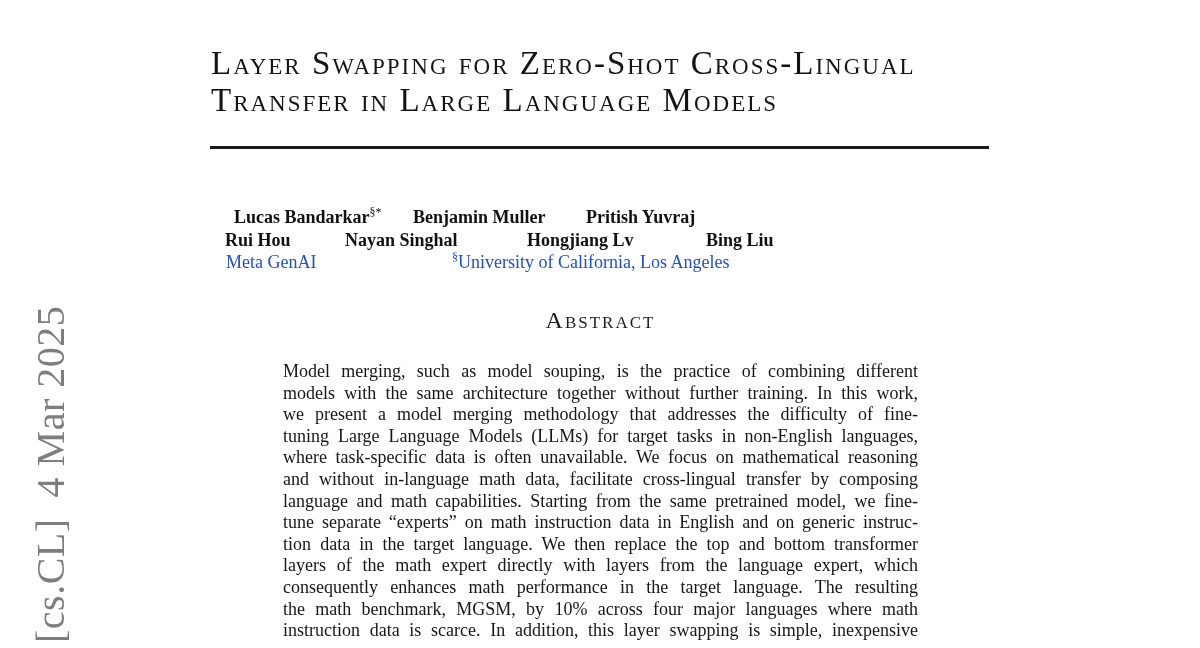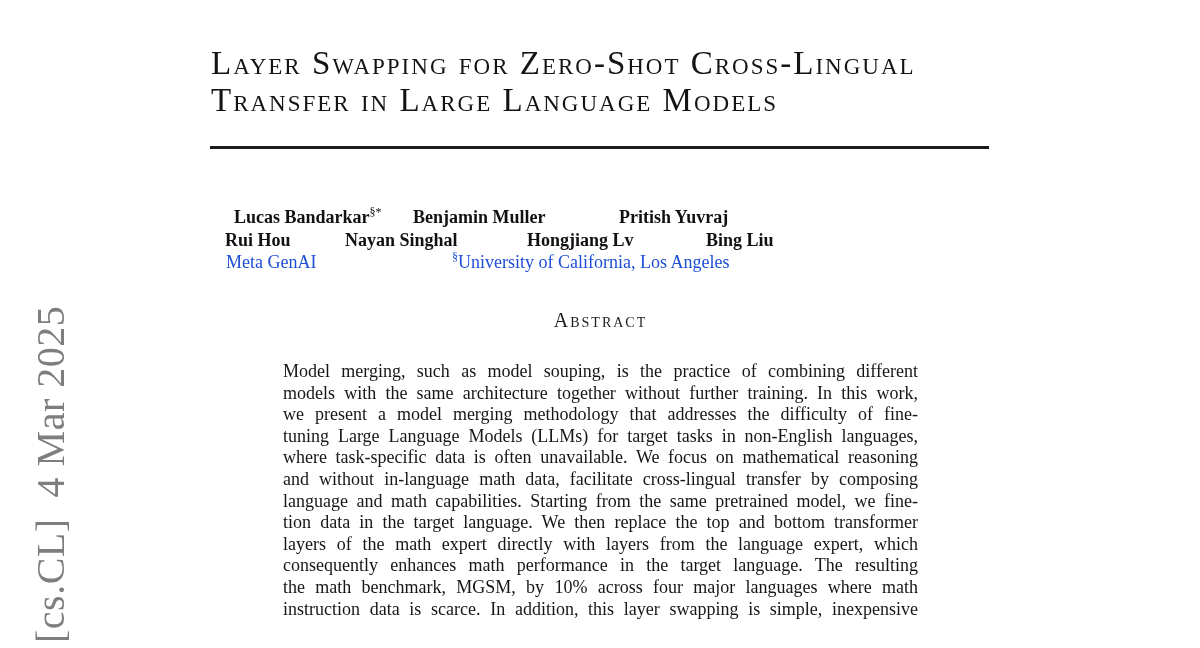--- a/index.html
+++ b/index.html
@@ -68,21 +68,21 @@
     font-weight: 400;
     color: #1d4ed8;
     white-space: nowrap;
   }
   .abs-heading {
     position: absolute;
     left: 283px;
     top: 309px;
     width: 635px;
     text-align: center;
-    font-size: 20px;
+    font-size: 24px;
     line-height: 22px;
     font-variant: small-caps;
     letter-spacing: 2px;
     color: #1d1d1d;
   }
   .abs-body {
     position: absolute;
     left: 283px;
     top: 361px;
     width: 635px;
@@ -104,41 +104,42 @@
 
   <div class="watermark">[cs.CL]  4 Mar 2025</div>
 
   <h1 class="title"><span>Layer Swapping for Zero-Shot Cross-Lingual</span><br><span>Transfer in Large Language Models</span></h1>
 
   <div class="rule"></div>
 
   <div>
     <span class="author" style="left:234px; top:201px;"><span>Lucas Bandarkar</span><sup>§*</sup></span>
     <span class="author" style="left:413px; top:201px;"><span>Benjamin Muller</span><sup></sup></span>
-    <span class="author" style="left:586px; top:201px;margin-left:33px;"><span>Pritish Yuvraj</span><sup></sup></span>
+    <span class="author" style="left:586px; top:201px;"><span>Pritish Yuvraj</span><sup></sup></span>
 
     <span class="author" style="left:225px; top:224px;"><span>Rui Hou</span><sup></sup></span>
     <span class="author" style="left:345px; top:224px;text-align:right;"><span>Nayan Singhal</span><sup></sup></span>
     <span class="author" style="left:527px; top:224px;"><span>Hongjiang Lv</span><sup></sup></span>
     <span class="author" style="left:706px; top:224px;"><span>Bing Liu</span><sup></sup></span>
 
     <span class="affil" style="left:226px; top:246px;"><sup></sup><span>Meta GenAI</span></span>
     <span class="affil" style="left:452px; top:246px;"><sup>§</sup><span>University of California, Los Angeles</span></span>
   </div>
 
   <div class="abs-heading">Abstract</div>
 
   <div class="abs-body">
     <div class="abs-line">Model merging, such as model souping, is the practice of combining different</div>
     <div class="abs-line">models with the same architecture together without further training. In this work,</div>
     <div class="abs-line">we present a model merging methodology that addresses the difficulty of fine-</div>
     <div class="abs-line">tuning Large Language Models (LLMs) for target tasks in non-English languages,</div>
     <div class="abs-line">where task-specific data is often unavailable. We focus on mathematical reasoning</div>
     <div class="abs-line">and without in-language math data, facilitate cross-lingual transfer by composing</div>
     <div class="abs-line">language and math capabilities. Starting from the same pretrained model, we fine-</div>
+    <div class="abs-line">tune separate “experts” on math instruction data in English and on generic instruc-</div>
     <div class="abs-line">tion data in the target language. We then replace the top and bottom transformer</div>
     <div class="abs-line">layers of the math expert directly with layers from the language expert, which</div>
     <div class="abs-line">consequently enhances math performance in the target language. The resulting</div>
     <div class="abs-line">the math benchmark, MGSM, by 10% across four major languages where math</div>
     <div class="abs-line">instruction data is scarce. In addition, this layer swapping is simple, inexpensive</div>
   </div>
 
 </div>
 
 </body></html>

